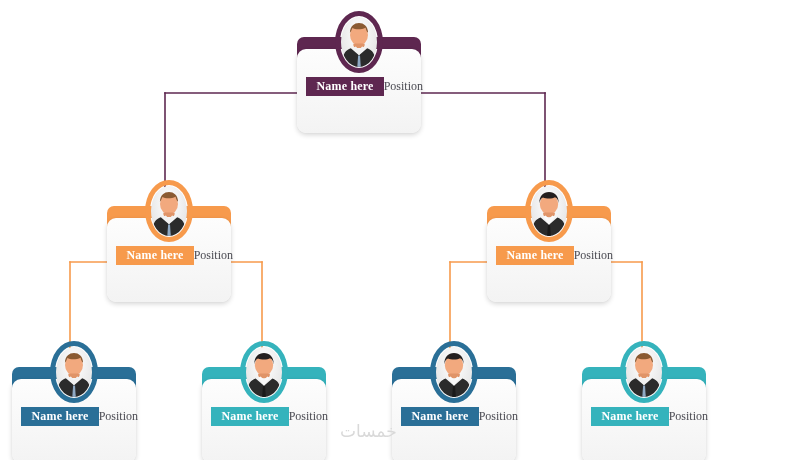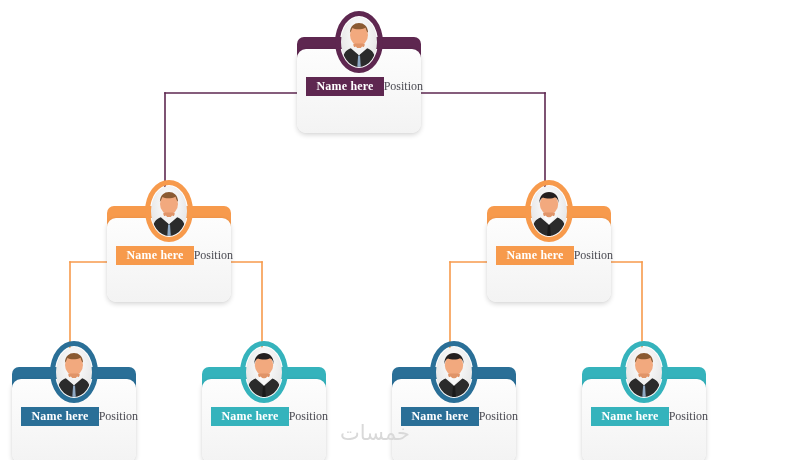--- a/index.html
+++ b/index.html
@@ -117,21 +117,21 @@
     overflow: hidden;
     background: radial-gradient(ellipse at 50% 35%, #ffffff 0%, #e9e9e9 70%, #d6d6d6 100%);
   }
   .avatar-photo svg { display: block; }
 
   
   #watermark {
     position: absolute;
     left: 340px;
     top: 421px;
-    font-size: 21px;
+    font-size: 17px;
     color: #d9d9d9;
     font-family: "DejaVu Sans", sans-serif;
     direction: rtl;
     letter-spacing: 1px;
     user-select: none;
   }
 </style>
 </head>
 <body>
 

